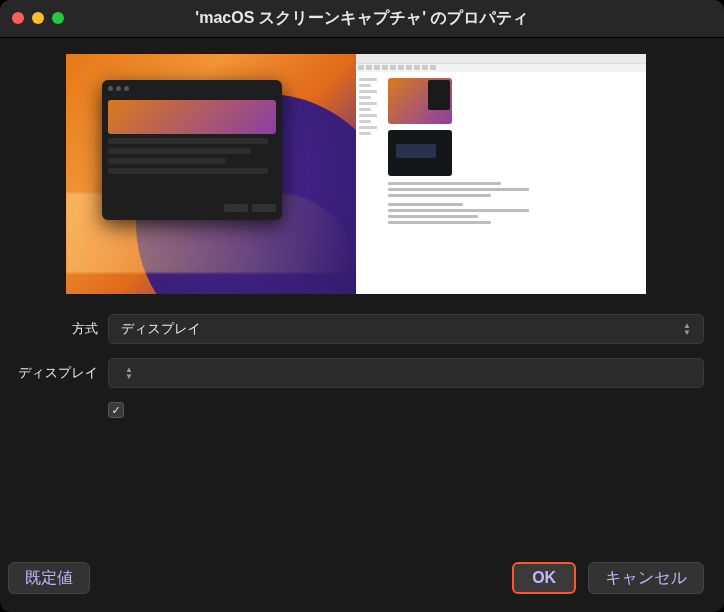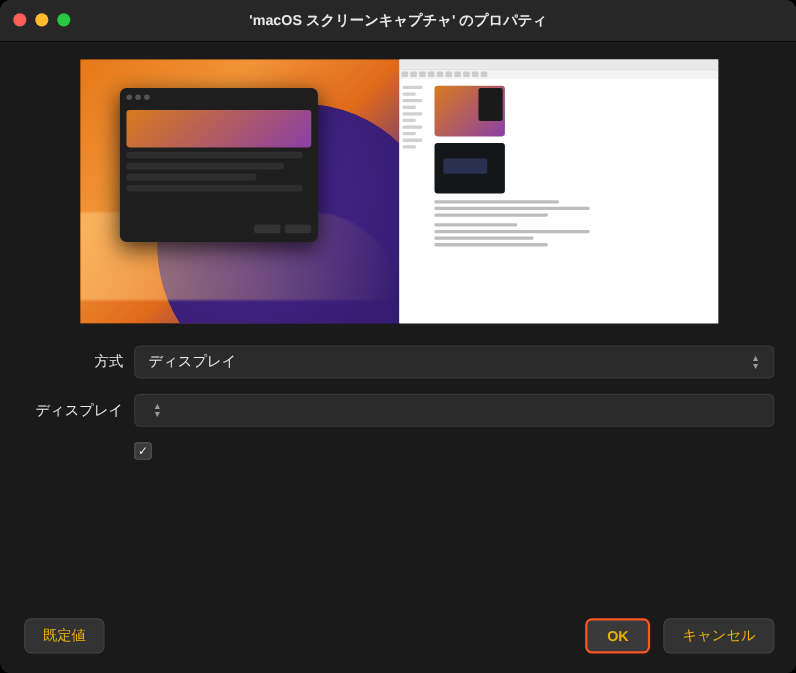--- a/index.html
+++ b/index.html
@@ -37,24 +37,24 @@
     top: 12px;
     display: flex;
     gap: 8px;
   }
   .traffic .dot {
     width: 12px; height: 12px; border-radius: 50%;
   }
   .dot.red { background:#ff5f57; }
   .dot.yellow { background:#febc2e; }
   .dot.green { background:#28c840; }
-  .title { font-size: 13px; color:#e8e8e8; font-weight:600; }
+  .title { font-size: 16px; color:#e8e8e8; font-weight:600; }
   .content {
     flex: 1;
-    padding: 16px 20px 18px 22px;
+    padding: 16px 20px 18px 8px;
     display: flex;
     flex-direction: column;
   }
   .preview-wrap {
     display: flex;
     justify-content: center;
   }
   .preview {
     width: 580px;
     height: 240px;
@@ -238,23 +238,23 @@
     display:flex;
     align-items:center;
     gap:12px;
   }
   .btn {
     height:32px;
     padding: 0 16px;
     background:#333;
     border:1px solid #444;
     border-radius:6px;
-    color:#eab308;
+    color:#c4b5fd;
     display:flex;align-items:center;justify-content:center;
-    font-size:13px;
+    font-size:16px;
   }
   .btn.defaults { }
   .btn.ok {
     border:2px solid #ff5722;
     background:#3a3a3a;
     font-weight:600;
     padding:0 18px;
   }
 </style>
 </head>

